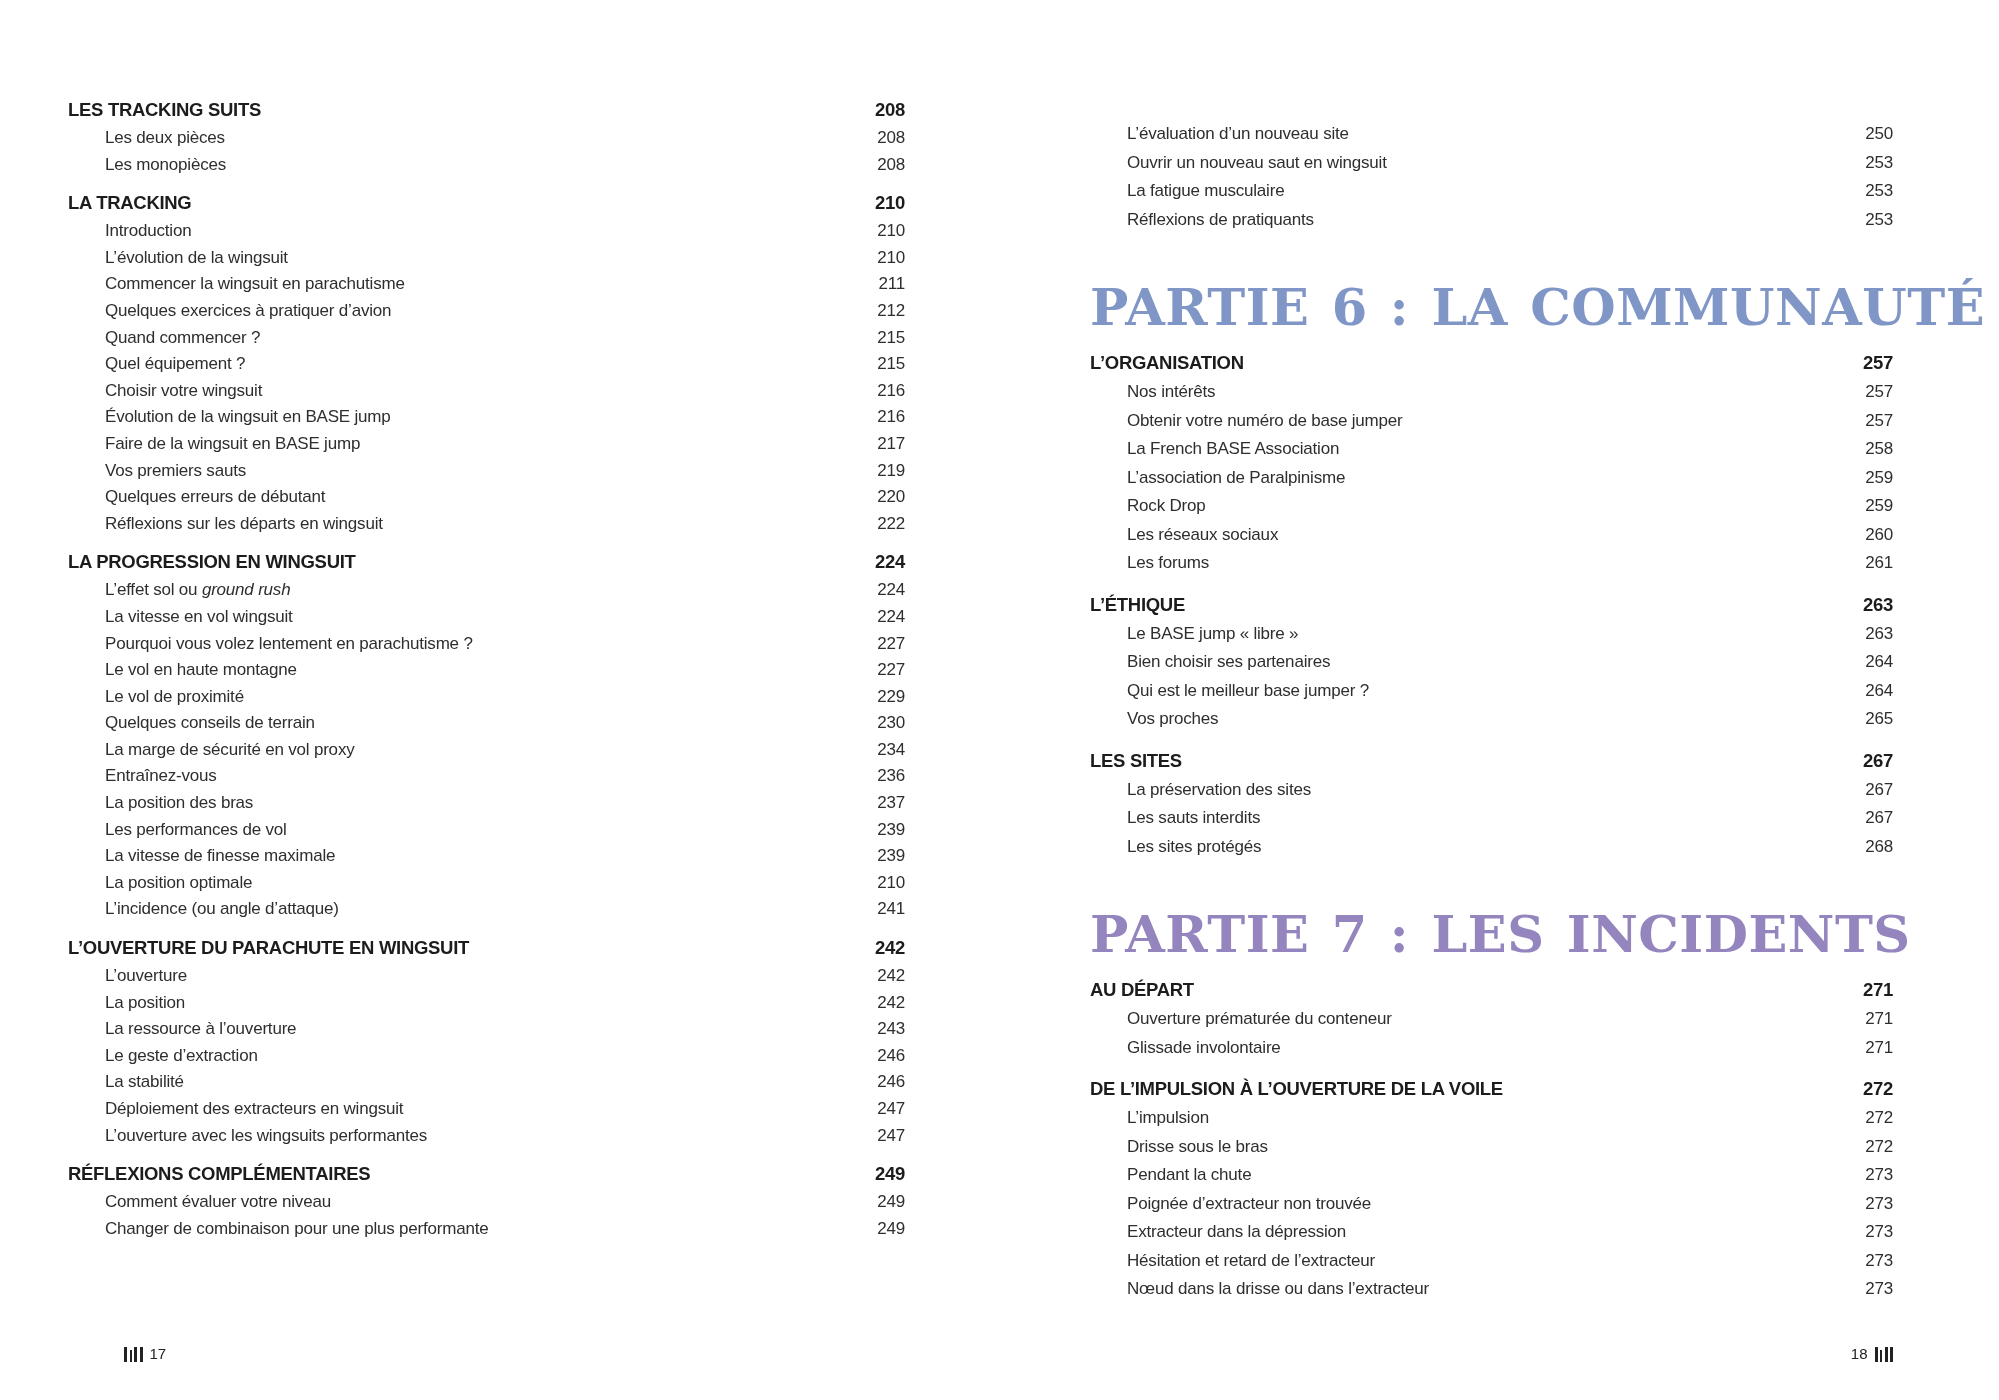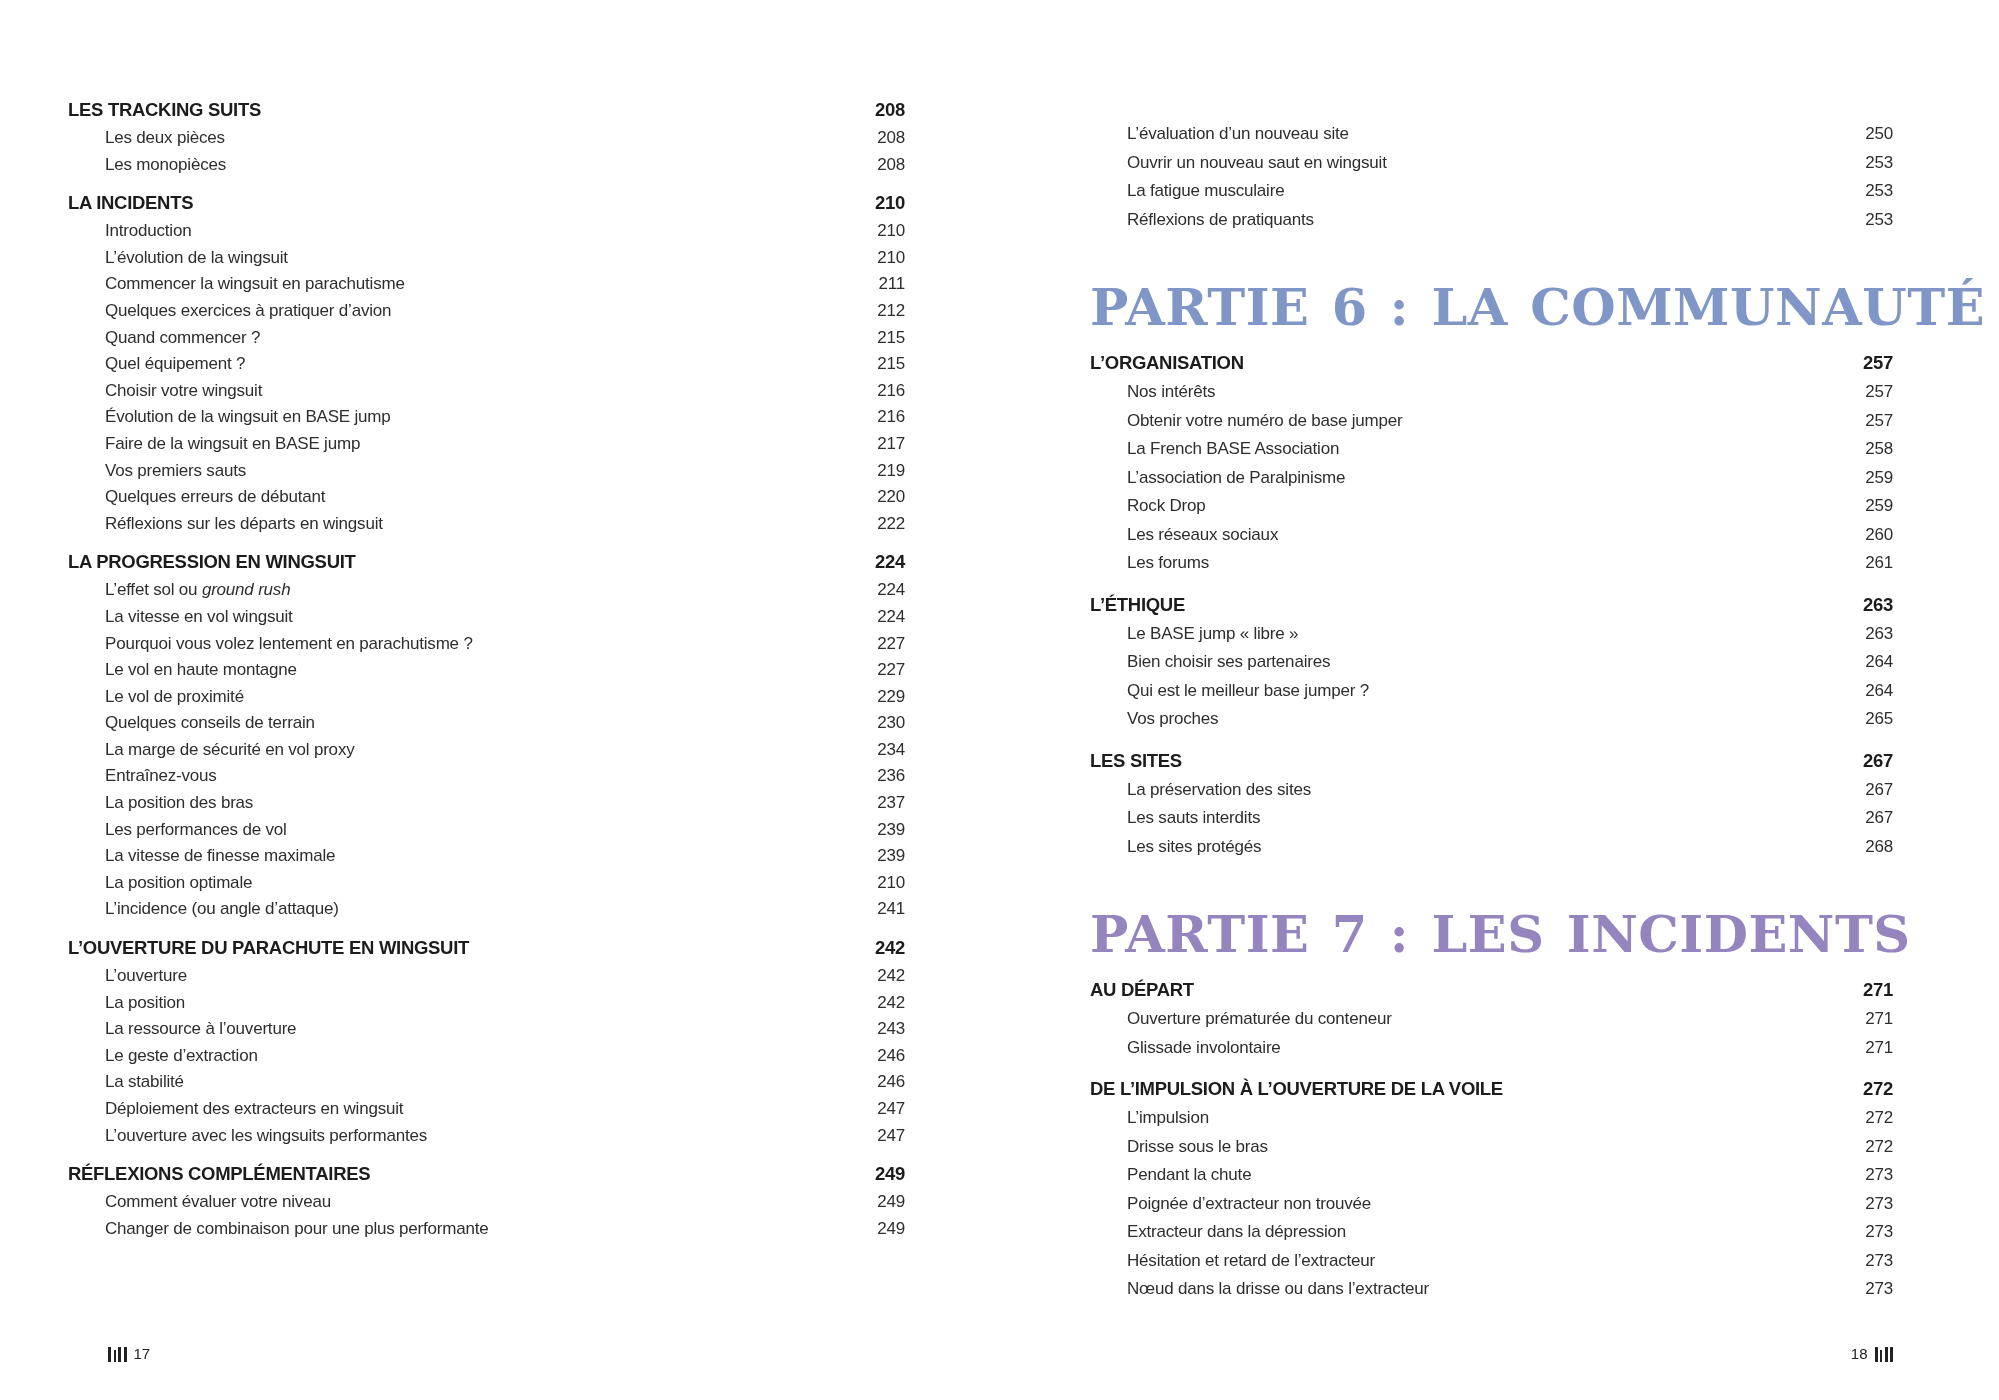--- a/index.html
+++ b/index.html
@@ -31,21 +31,21 @@
   .sec-row .st{flex:1;white-space:nowrap;}
   .sec-row .sp{width:36px;text-align:right;}
 
   .part{
     font-family:"DejaVu Serif",serif;font-weight:bold;font-size:51px;line-height:46px;
     letter-spacing:0.5px;word-spacing:4px;margin:50px 0 18px;white-space:nowrap;
   }
 
   .pagefoot{position:absolute;bottom:38px;display:flex;align-items:center;gap:7px;
     font-size:15px;color:#222;}
-  .foot-left{left:68px;padding-left:40px;}
+  .foot-left{left:84px;padding-left:40px;}
   .foot-right{right:106px;}
   .bars{display:inline-flex;align-items:flex-end;gap:2.5px;height:16px;}
   .bars span{display:inline-block;background:#222;}
   .bars .b1{width:3px;height:15px;}
   .bars .b2{width:2px;height:12px;}
   .bars .b3{width:3px;height:15px;}
   .bars .b4{width:3px;height:15px;}
 </style>
 </head>
 <body>
@@ -62,21 +62,21 @@
           <span class="t">Les deux pièces</span>
           <span class="dots"></span>
           <span class="p">208</span>
         </div>
         <div class="row">
           <span class="t">Les monopièces</span>
           <span class="dots"></span>
           <span class="p">208</span>
         </div>
         <div class="sec-row">
-          <span class="st">LA INCIDENTS</span>
+          <span class="st">LA TRACKING</span>
           <span class="sp">210</span>
         </div>
         <div class="row">
           <span class="t">Introduction</span>
           <span class="dots"></span>
           <span class="p">210</span>
         </div>
         <div class="row">
           <span class="t">L’évolution de la wingsuit</span>
           <span class="dots"></span>

